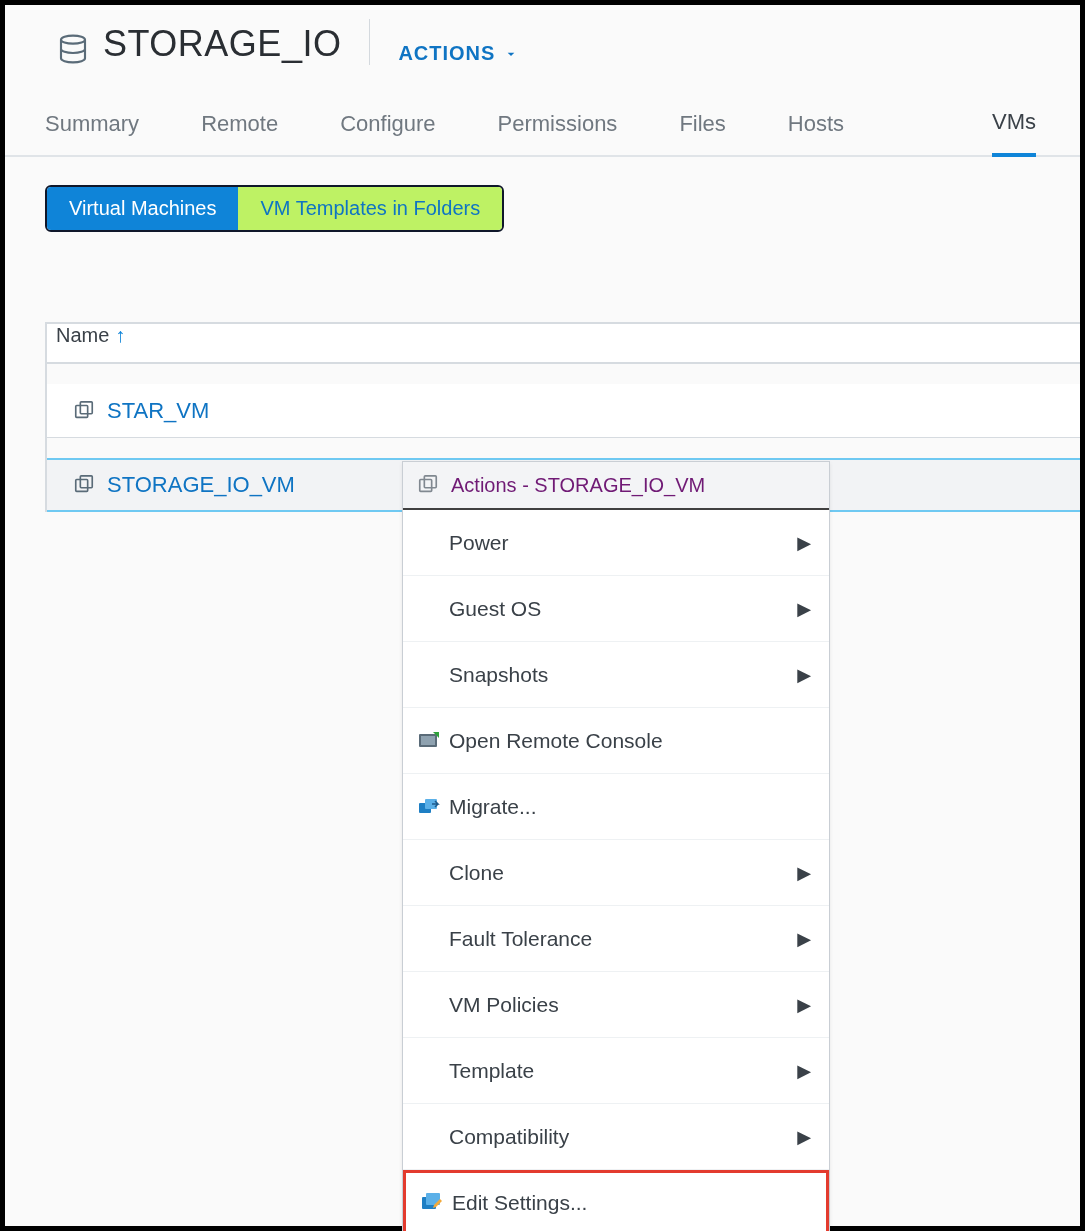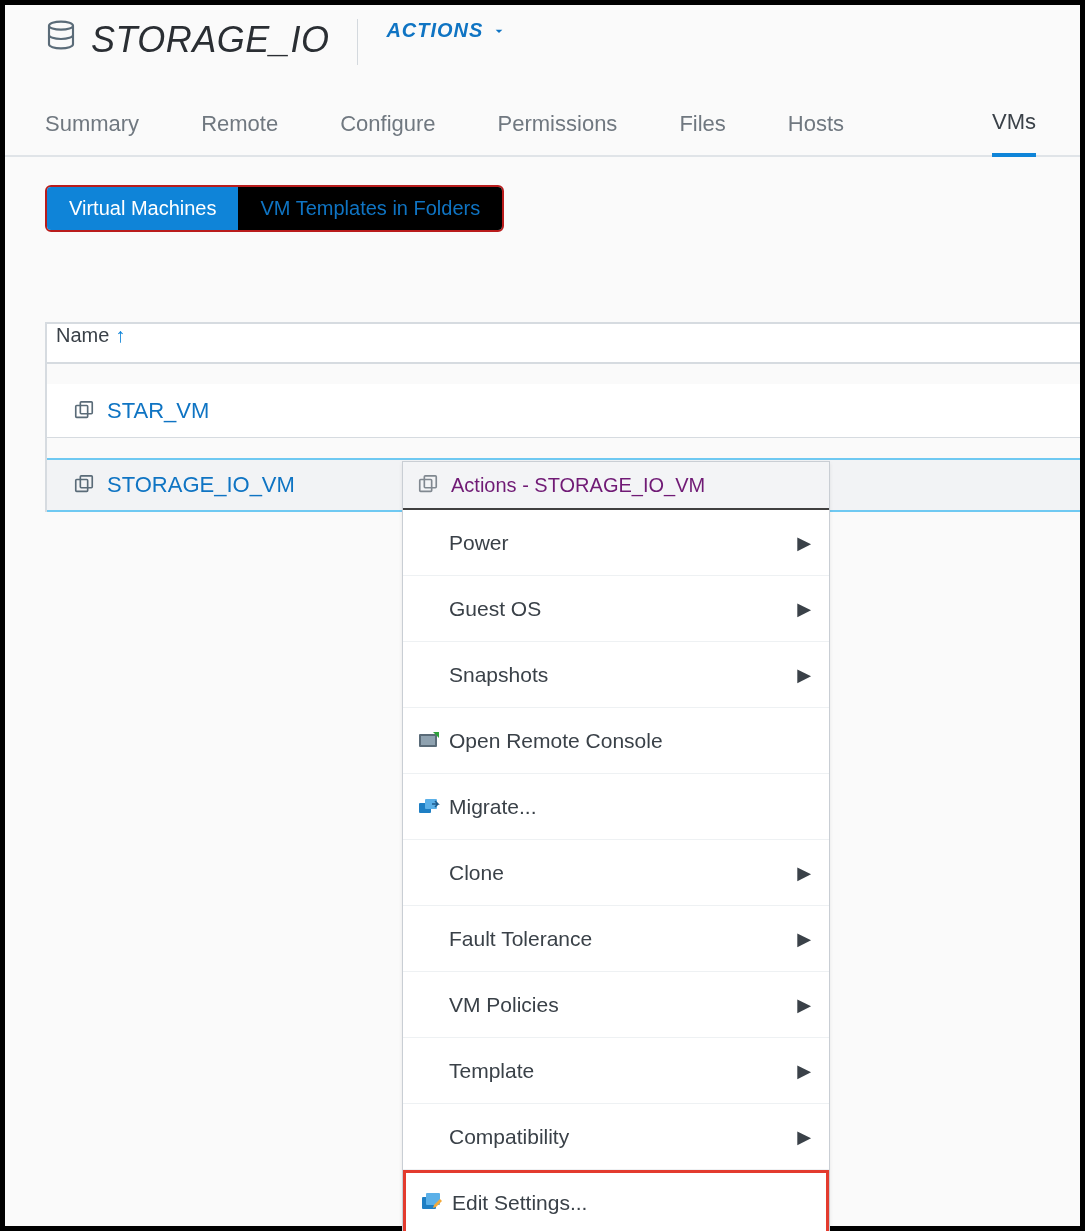--- a/index.html
+++ b/index.html
@@ -1,37 +1,37 @@
 <!DOCTYPE html>
 <html><head>
   <meta charset="utf-8">
   <style>
     * { box-sizing: border-box; margin: 0; padding: 0; }
     body { font-family: "Segoe UI", Arial, sans-serif; background: #fff; width: 1085px; height: 1231px; overflow: hidden; }
     .outer { width: 1085px; height: 1231px; border: 5px solid #000; background: #fafafa; padding: 14px 0 0 0; position: relative; }
 
     
-    .header { display: flex; align-items: flex-start; padding: 0 0 22px 40px; font-style: italic; }
+    .header { display: flex; align-items: flex-end; padding: 0 0 22px 52px; }
     .db-icon { width: 32px; height: 32px; margin-right: 14px; flex: none; color: #5a6b78; }
     .title { font-size: 36px; font-weight: 400; color: #2a2e33; letter-spacing: 0.5px; }
     .vdiv { width: 1px; height: 46px; background: #d4d9de; margin: 0 28px; }
     .actions-link { color: #0f74c3; font-size: 20px; font-weight: 600; letter-spacing: 1px; display: flex; align-items: center; cursor: pointer; }
     .actions-link svg { margin-left: 8px; }
 
     
     .tabs { display: flex; align-items: flex-end; border-bottom: 2px solid #e0e4e8; padding: 0 40px; margin-top: 10px; }
     .tab { color: #707880; font-size: 22px; padding: 12px 0 18px 0; margin-right: 62px; cursor: pointer; }
     .tab.active { color: #3a4148; border-bottom: 4px solid #0f84d8; margin-bottom: -2px; font-weight: 500; }
     .tab:last-child { margin-right: 4px; }
     .tabs .spacer { flex: 1; }
 
     
     .subtabs-wrap { padding: 28px 0 0 40px; }
-    .subtabs { display: inline-flex; border: 2px solid #b91c1c; border-radius: 6px; overflow: hidden; }
-    .subtab { font-size: 20px; padding: 10px 22px; color: #0f74c3; background: #000000; cursor: pointer; }
+    .subtabs { display: inline-flex; border: 2px solid #0f172a; border-radius: 6px; overflow: hidden; }
+    .subtab { font-size: 20px; padding: 10px 22px; color: #0f74c3; background: #bef264; cursor: pointer; }
     .subtab.active { background: #0f84d8; color: #fff; font-weight: 500; }
 
     
     .table-wrap { margin-top: 90px; border-top: 2px solid #d6dbe0; border-left: 2px solid #d6dbe0; margin-left: 40px; }
     .th-row { display: flex; align-items: flex-start; height: 40px; border-bottom: 2px solid #d6dbe0; background: #fff; padding-left: 9px; }
     .th-label { font-size: 20px; color: #3a4148; font-weight: 500; display: flex; align-items: center; }
     .th-sort { color: #0f84d8; font-size: 20px; margin-left: 6px; }
     .td-row { display: flex; align-items: center; height: 54px; border-bottom: 1px solid #d6dbe0; background: #fff; padding-left: 26px; cursor: pointer; margin-top: 20px; }
     .td-row.selected { background: #f2f3f5; border-top: 2px solid #6fc9f2; border-bottom: 2px solid #6fc9f2; }
     .vm-icon { width: 22px; height: 22px; margin-right: 12px; color: #5a6b78; flex: none; }

